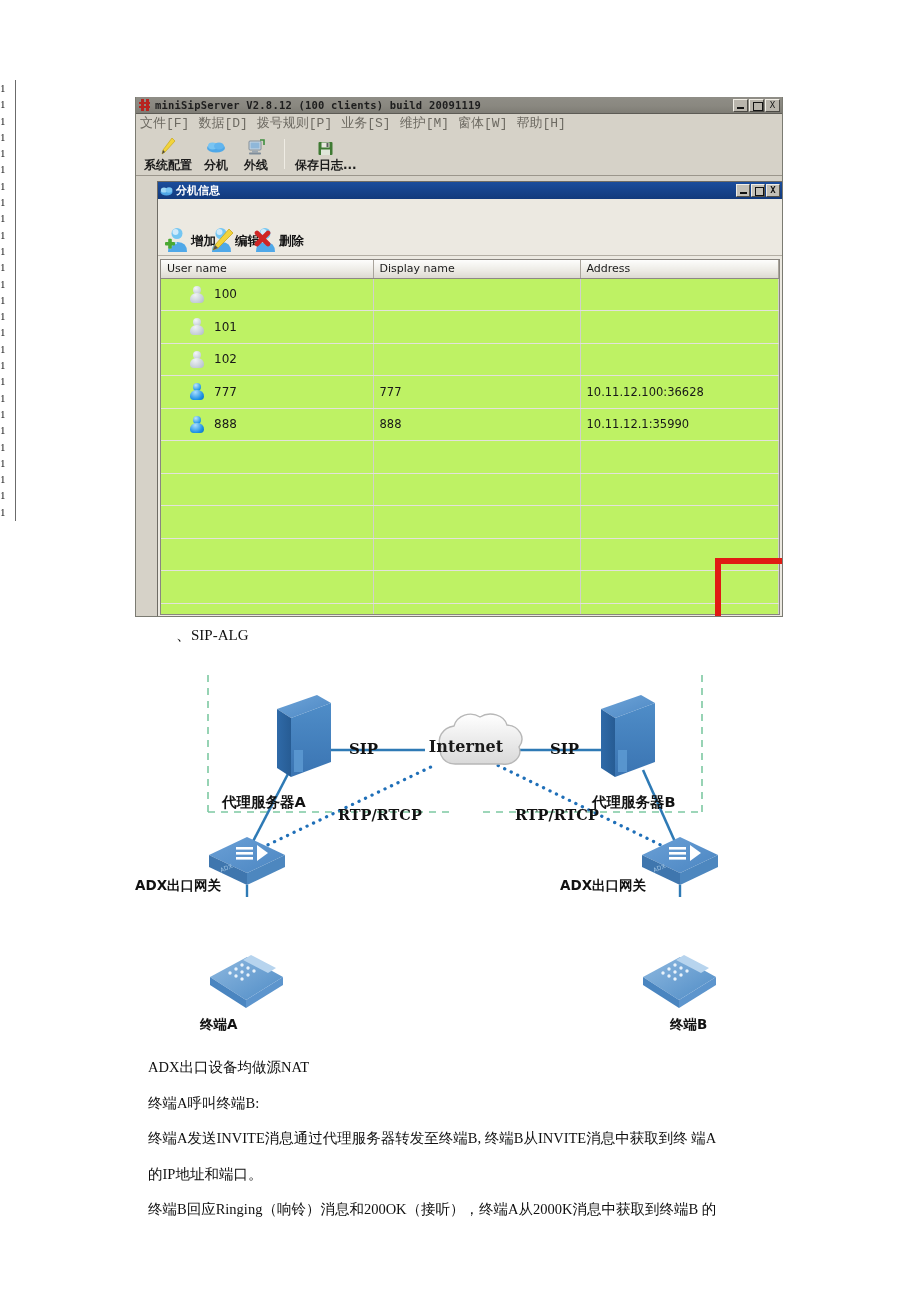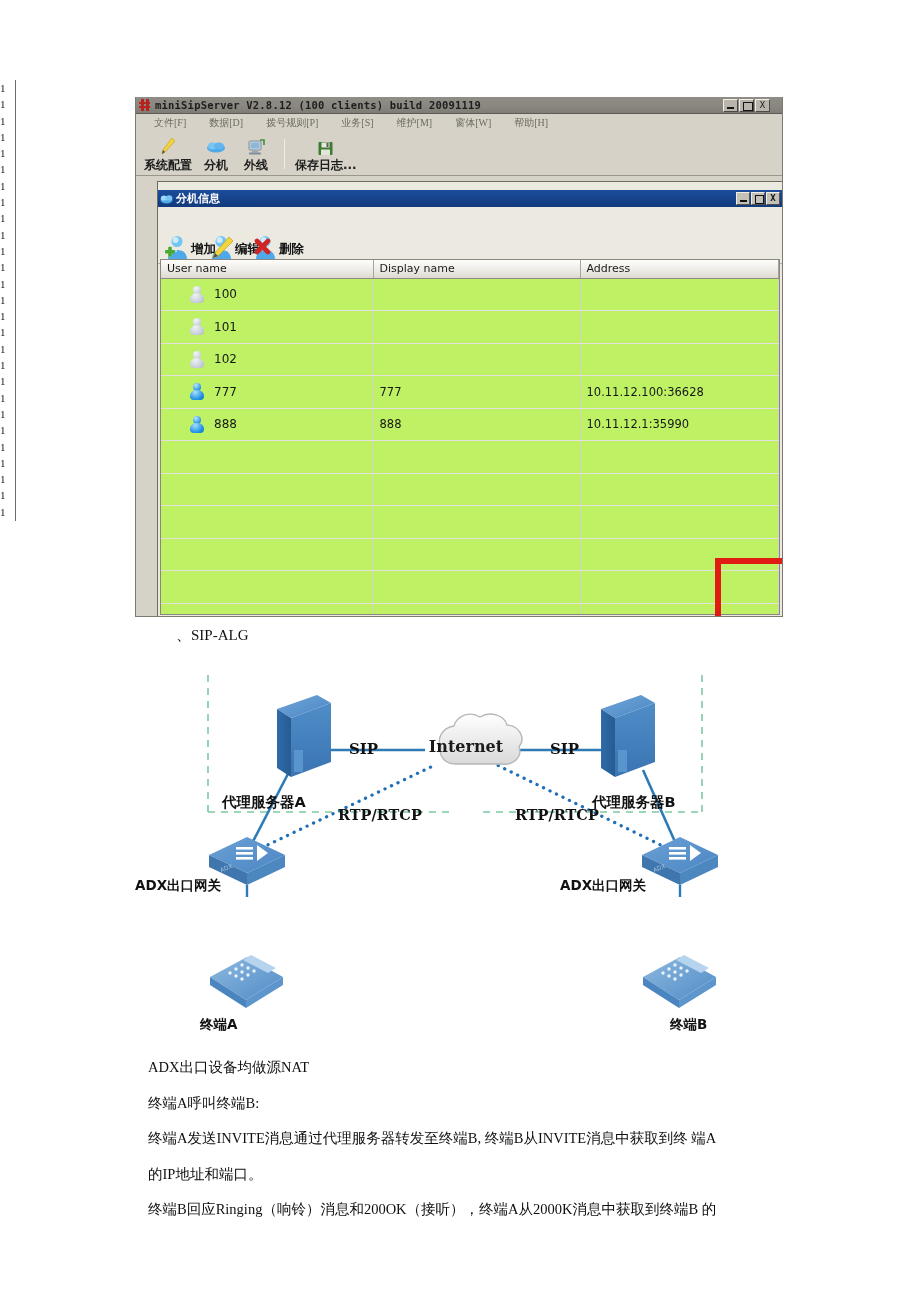--- a/index.html
+++ b/index.html
@@ -46,21 +46,21 @@
     width: 648px; height: 520px;
     background: #d6d2c8;
     border: 1px solid #7b7b72;
     border-top: none;
     overflow: hidden;
   }
   .outer-titlebar {
     height: 17px;
     background: linear-gradient(#8f8d86, #8a8880 55%, #7e7c75);
     display: flex; align-items: center;
-    padding: 0 11px 0 2px;
+    padding: 0 1px 0 2px;
     border-bottom: 1px solid #5d5b55;
   }
   .outer-title-text {
     font-family: "DejaVu Sans Mono", monospace;
     font-size: 10.5px;
     font-weight: bold;
     color: #1d1d1d;
     white-space: nowrap;
     margin-left: 3px;
     letter-spacing: .2px;
@@ -106,26 +106,25 @@
   }
 
   .menubar {
     height: 18px;
     display: flex; align-items: center;
     background: #d6d2c8;
     padding-left: 4px;
     gap: 9px;
   }
   .menu-item {
-    font-family: Liberation Serif, serif;
-    font-size: 10px;
+    font-family: Liberation Mono, monospace;
+    font-size: 13px;
     color: #6d6a62;
     white-space: nowrap;
     cursor: default;
-    margin-left: 14px;
   }
 
   .toolbar {
     height: 44px;
     background: #d6d2c8;
     display: flex; align-items: flex-end;
     padding: 0 0 3px 4px;
     position: relative;
     border-bottom: 1px solid #9b968c;
   }
@@ -157,21 +156,20 @@
     width: 626px; height: 436px;
     background: #ece9e1;
     border: 1px solid #6e6b64;
     overflow: hidden;
   }
   .inner-titlebar {
     height: 17px;
     background: linear-gradient(#1b4d9c, #16438c 50%, #123a7c);
     display: flex; align-items: center;
     padding-left: 2px;
-    margin-top: 8px;
   }
   .inner-title-text {
     font-family: "DejaVu Sans", "Liberation Sans", sans-serif;
     font-size: 11px; font-weight: bold; color: #ffffff;
     margin-left: 3px; white-space: nowrap;
   }
   .inner-winbtns { margin-left: auto; display: flex; gap: 1px; padding-right: 2px; }
   .iwb {
     width: 14px; height: 13px;
     background: #c3c0b7;

